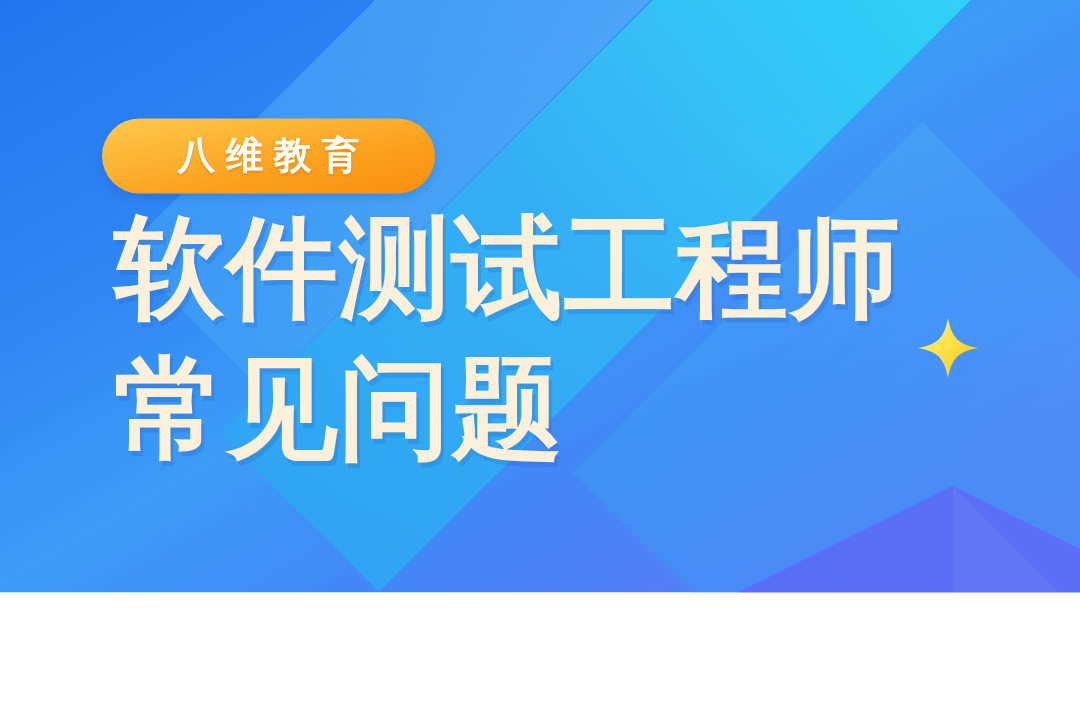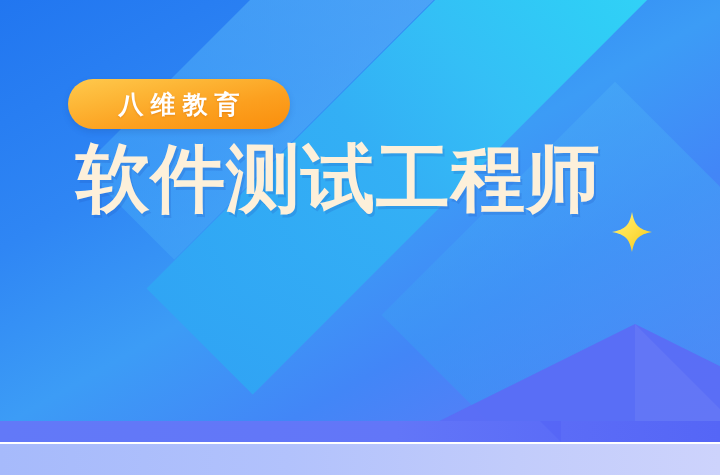--- a/index.html
+++ b/index.html
@@ -1,21 +1,21 @@
 <!DOCTYPE html>
 <html><head>
 <meta charset="utf-8">
 <style>
   html,body{margin:0;padding:0;background:#fff;}
   body{font-family:"Liberation Sans","DejaVu Sans",sans-serif;}
 
   #poster{
     position:relative;
     width:720px;
-    height:475px;
+    height:395px;
     overflow:hidden;
     background:linear-gradient(150deg,#2176F0 0%,#2F86F4 28%,#3C9CF6 48%,#4286F7 66%,#5A7CF8 85%,#6277F8 100%);
   }
 
   
   .bg-layer{position:absolute;inset:0;overflow:hidden;}
 
   .diag-band-cyan{
     position:absolute;
     width:150px;
@@ -170,20 +170,21 @@
     <div class="band-divider"></div>
     <div class="band-lavender"></div>
   </div>
 
   <div class="badge">
     <span class="badge-text">八维教育</span>
   </div>
 
   <div class="headline">
     <div class="headline-line l1">软件测试工程师</div>
+    <div class="headline-line l2">常见问题</div>
   </div>
 
   <div class="sparkle">
     <svg width="48" height="48" viewBox="0 0 48 48" aria-hidden="true">
       <defs>
         <linearGradient id="sparkGrad" x1="0" y1="0" x2="1" y2="1">
           <stop offset="0%" stop-color="#FFF27A"></stop>
           <stop offset="45%" stop-color="#FFE14D"></stop>
           <stop offset="100%" stop-color="#F5C713"></stop>
         </linearGradient>

